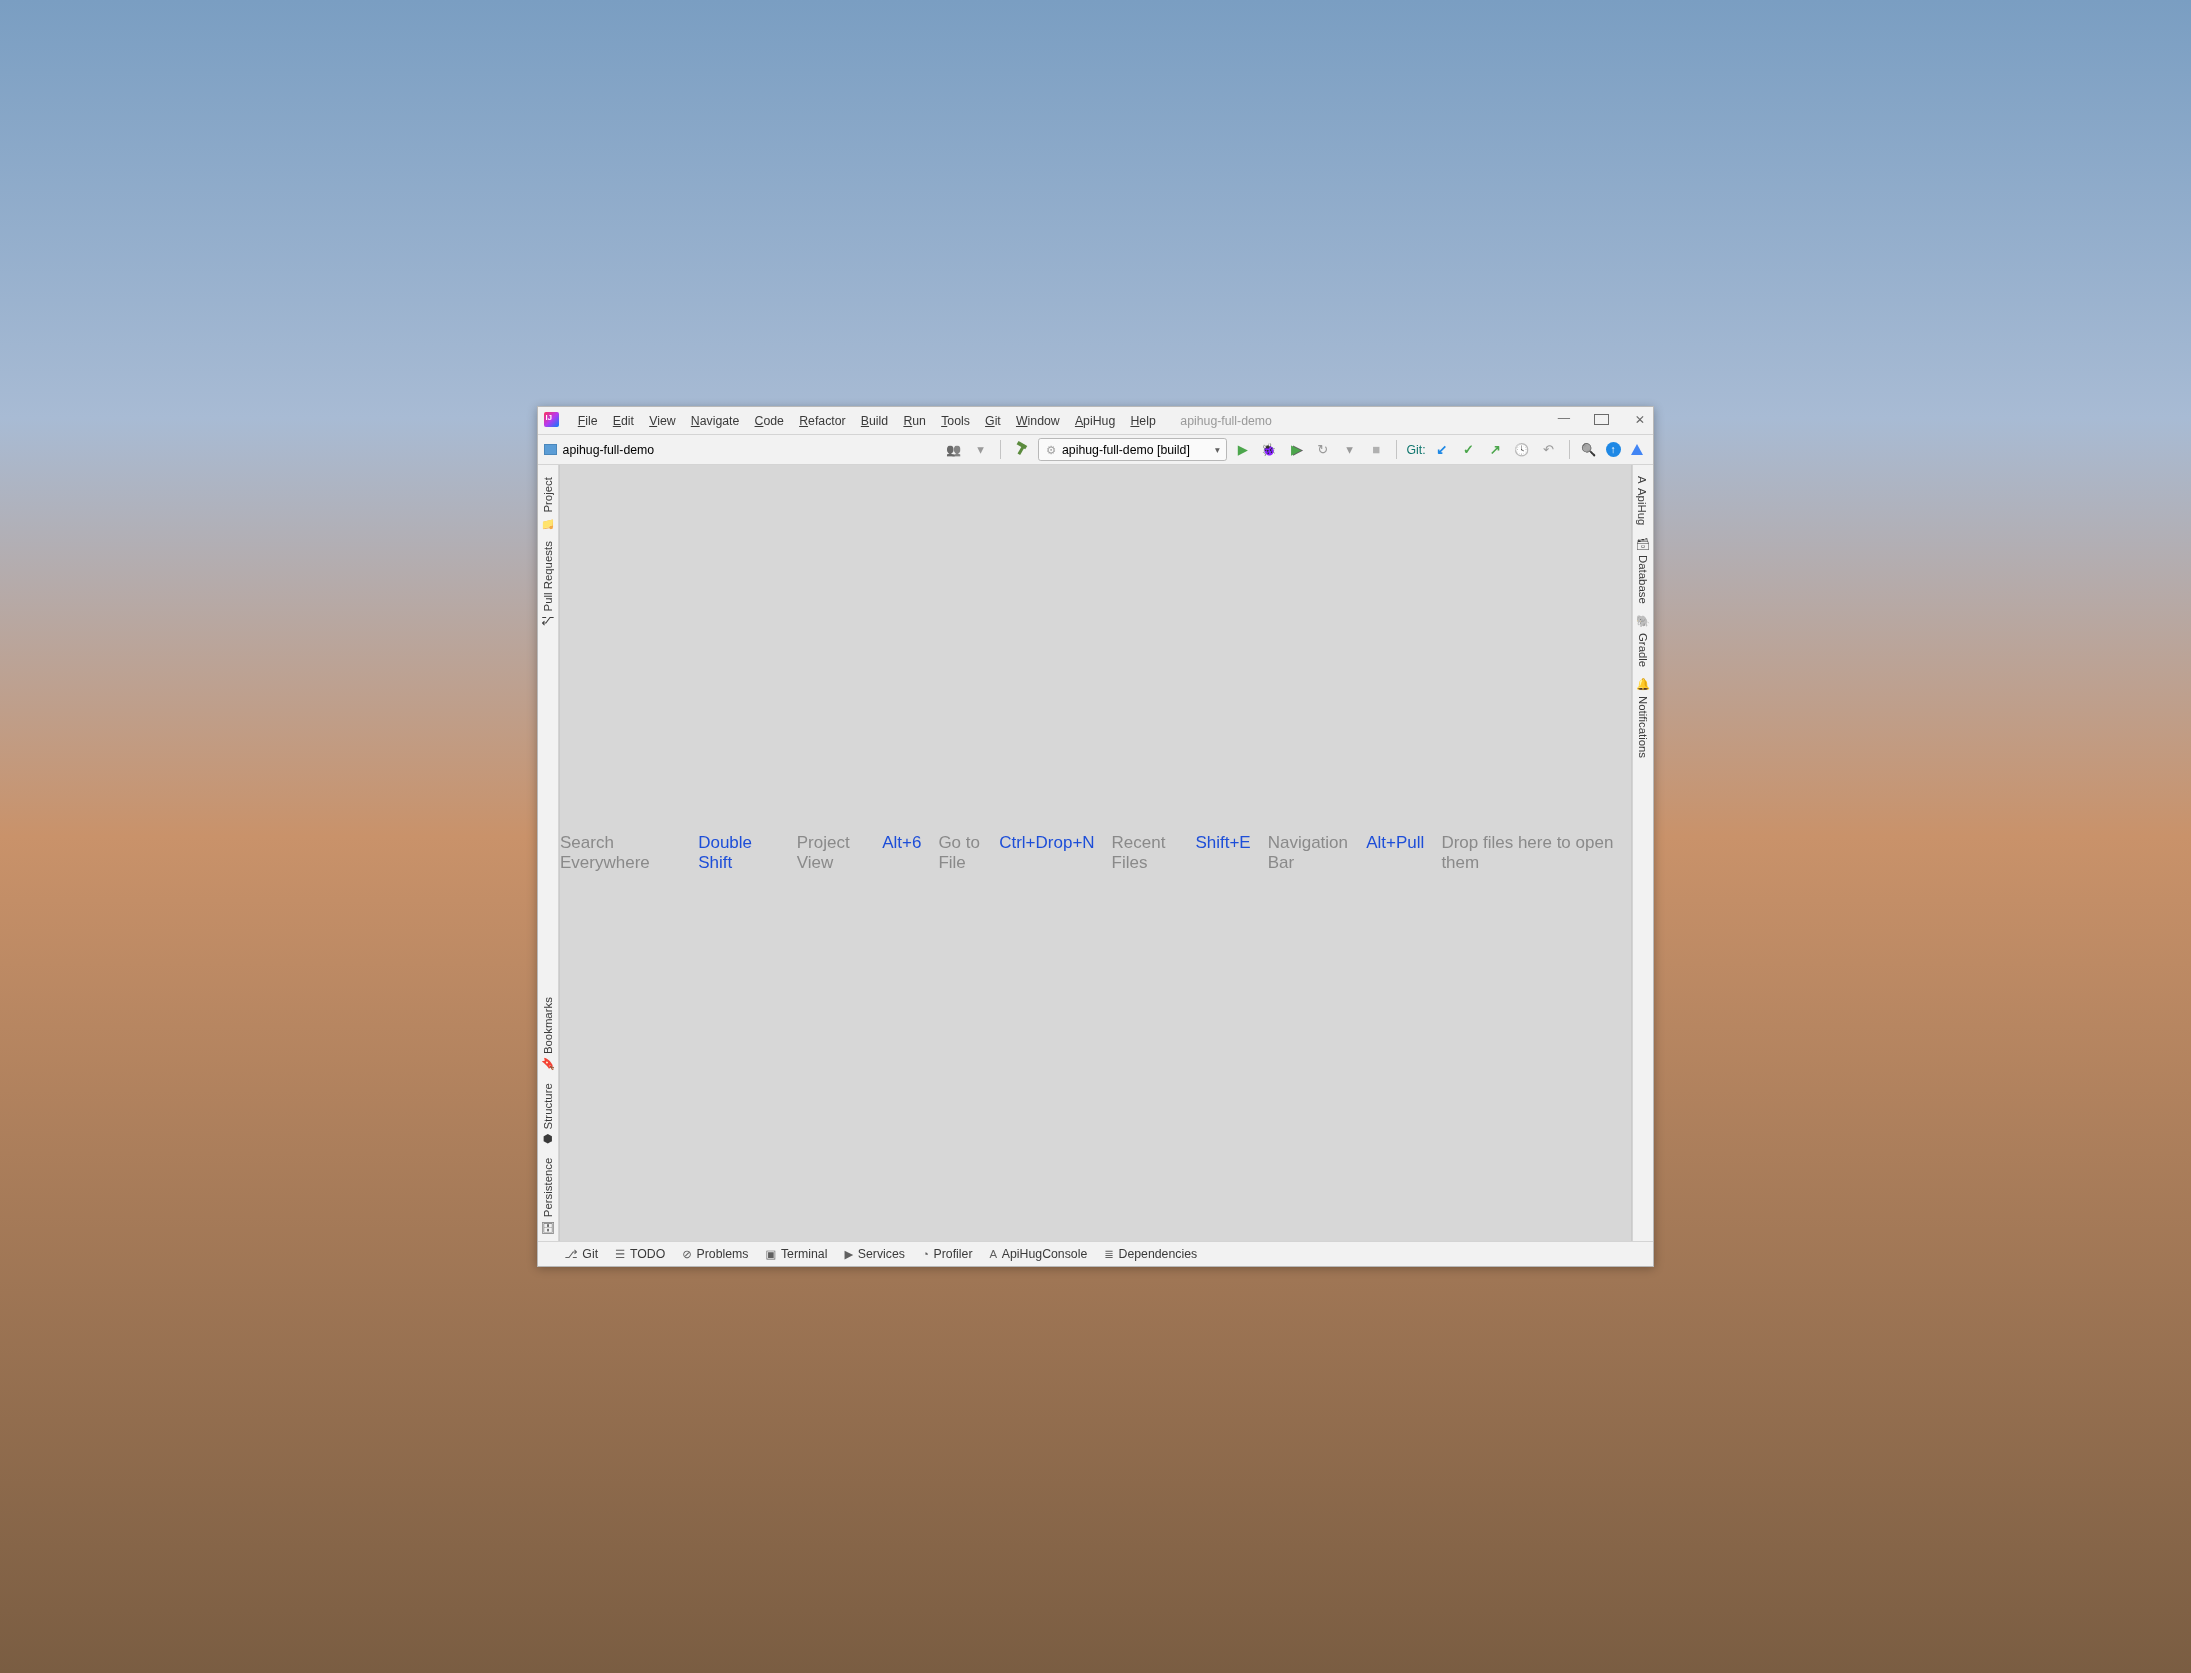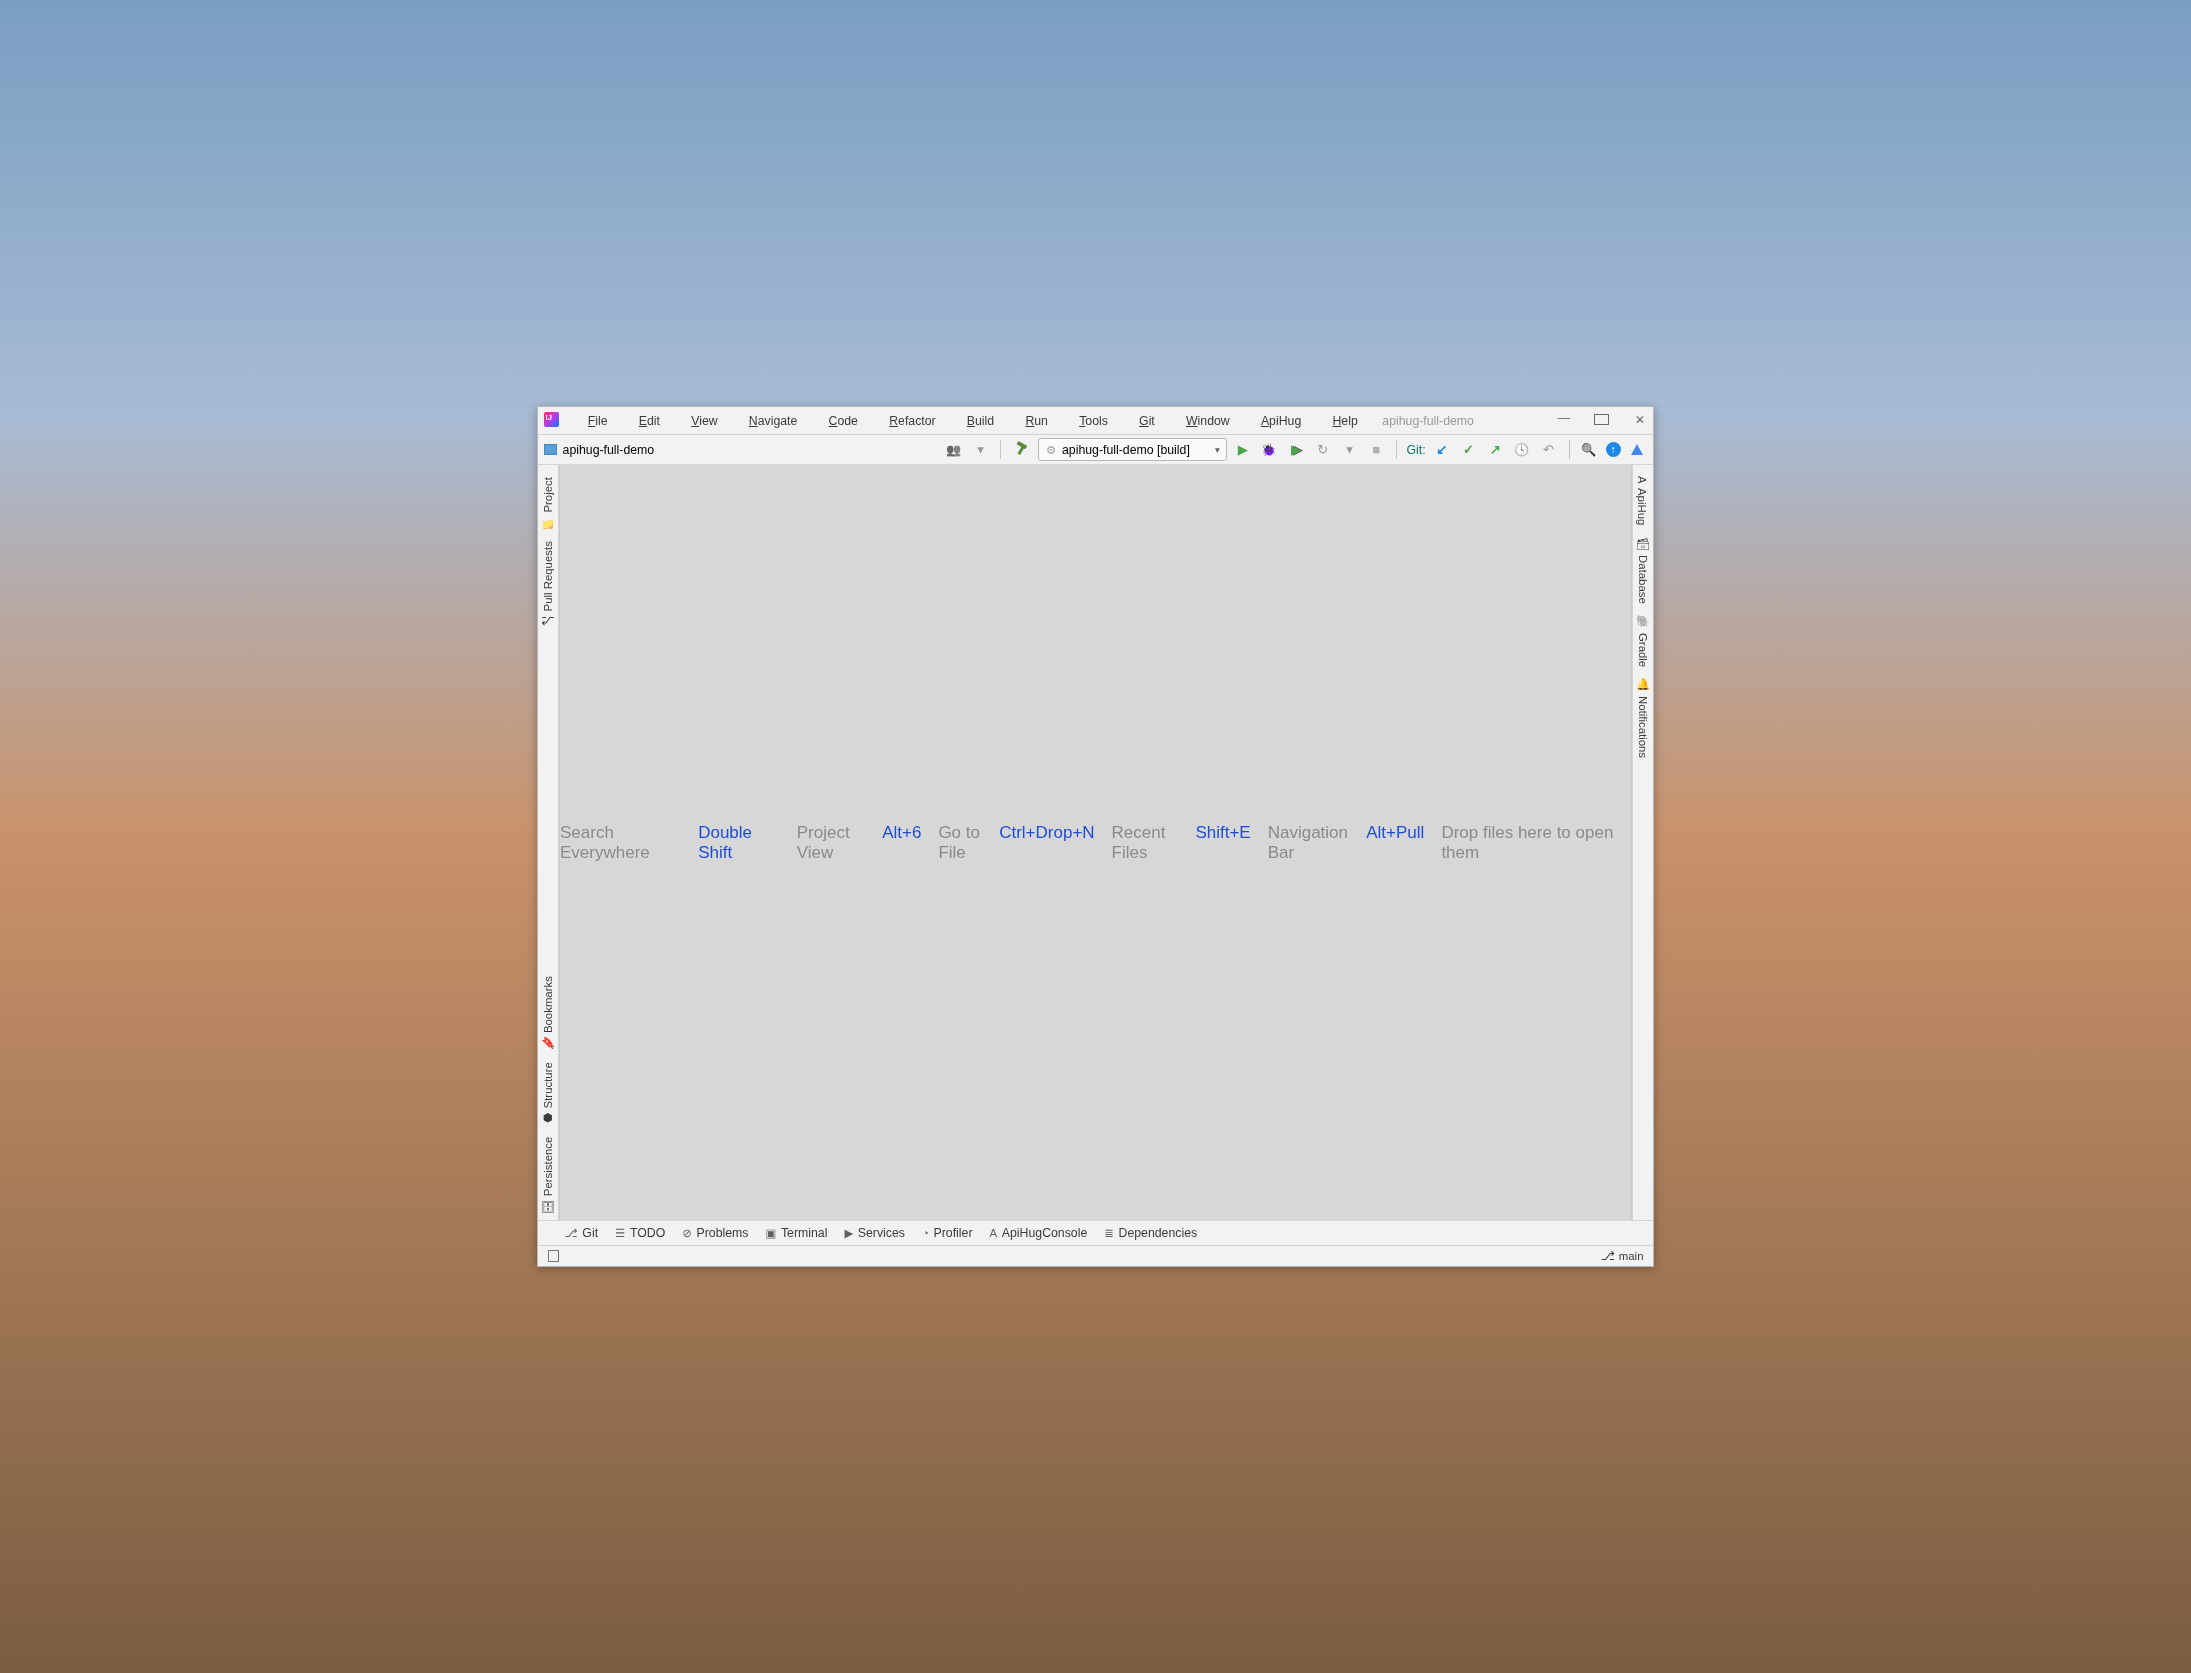--- a/index.html
+++ b/index.html
@@ -11,21 +11,21 @@
   .ide-window{
     width:1117px;height:861px;background:#f2f2f2;border:0.9px solid #b8b8b8;
     display:flex;flex-direction:column;box-shadow:0 1.9px 9.5px rgba(0,0,0,.3);
   }
   
   .titlebar{
     height:28px;display:flex;align-items:center;padding:0 5.7px;background:#f2f2f2;
     border-bottom:0.9px solid #d4d4d4;font-size:12.3px;color:#3a3a3a;
   }
   .titlebar .logo{width:17px;height:17px;margin-right:9.5px;display:flex;}
-  .titlebar .menus{display:flex;gap:16px;margin-left:10px;}
+  .titlebar .menus{display:flex;gap:0;}
   .titlebar .menus span{padding:3.8px 7.6px;cursor:default;}
   .titlebar .menus span u{text-decoration:underline;}
   .titlebar .project-title{margin-left:17px;color:#9a9a9a;}
   .titlebar .win-controls{margin-left:auto;display:flex;gap:23px;color:#6a6a6a;}
   .titlebar .win-controls span{width:15px;text-align:center;}
   .win-min::before{content:"—";position:relative;top:-2.8px;}
   .win-max{width:10.4px;height:10.4px;border:0.9px solid #6a6a6a;display:inline-block;margin-top:0.9px;}
   .win-close::before{content:"✕";}
   
   .toolbar{
@@ -283,22 +283,15 @@
       <div class="tw">
         <span class="ic">A</span>
         <span>ApiHugConsole</span>
       </div>
       <div class="tw">
         <span class="ic">≣</span>
         <span>Dependencies</span>
       </div>
     </div>
 
-  <div class="statusbar">
-    <span class="sq"></span>
-    <div class="branch">
-      <span class="branch-icon"></span>
-      <span>main</span>
-    </div>
-  </div>
 
 </div>
 
 
 </body></html>

